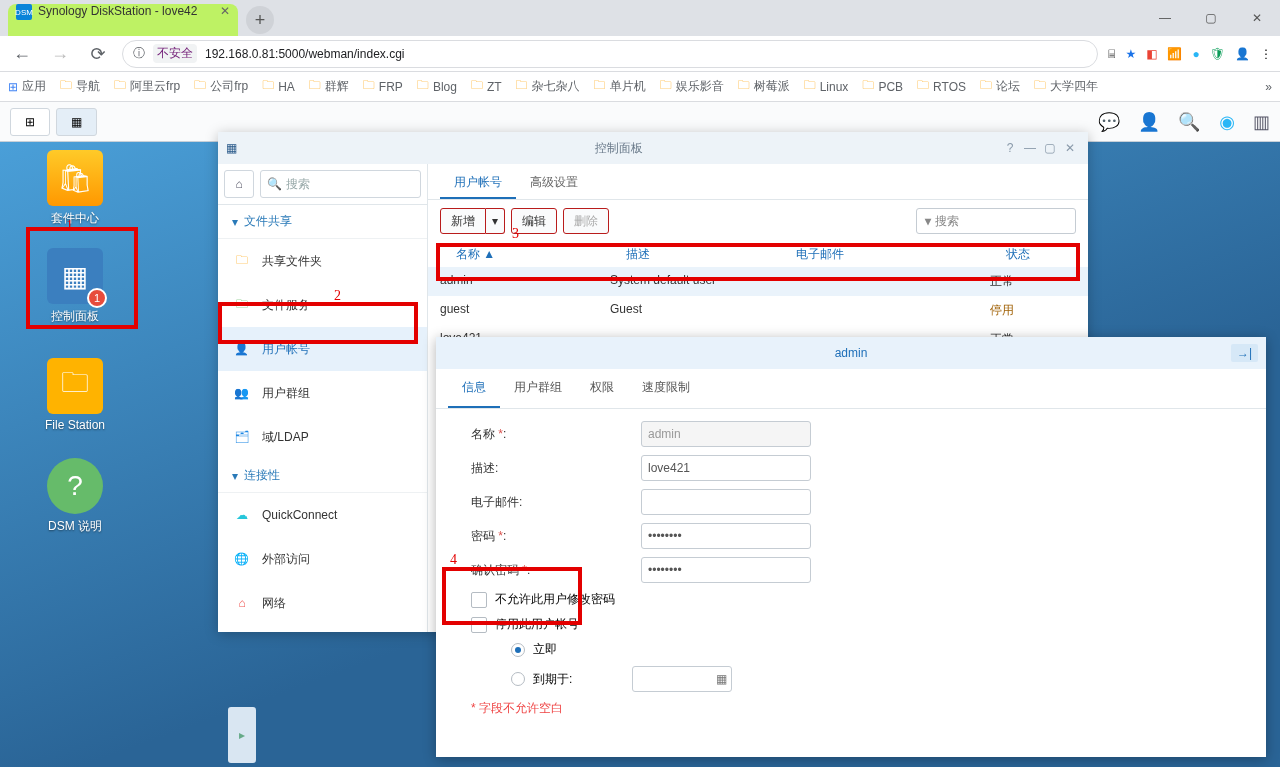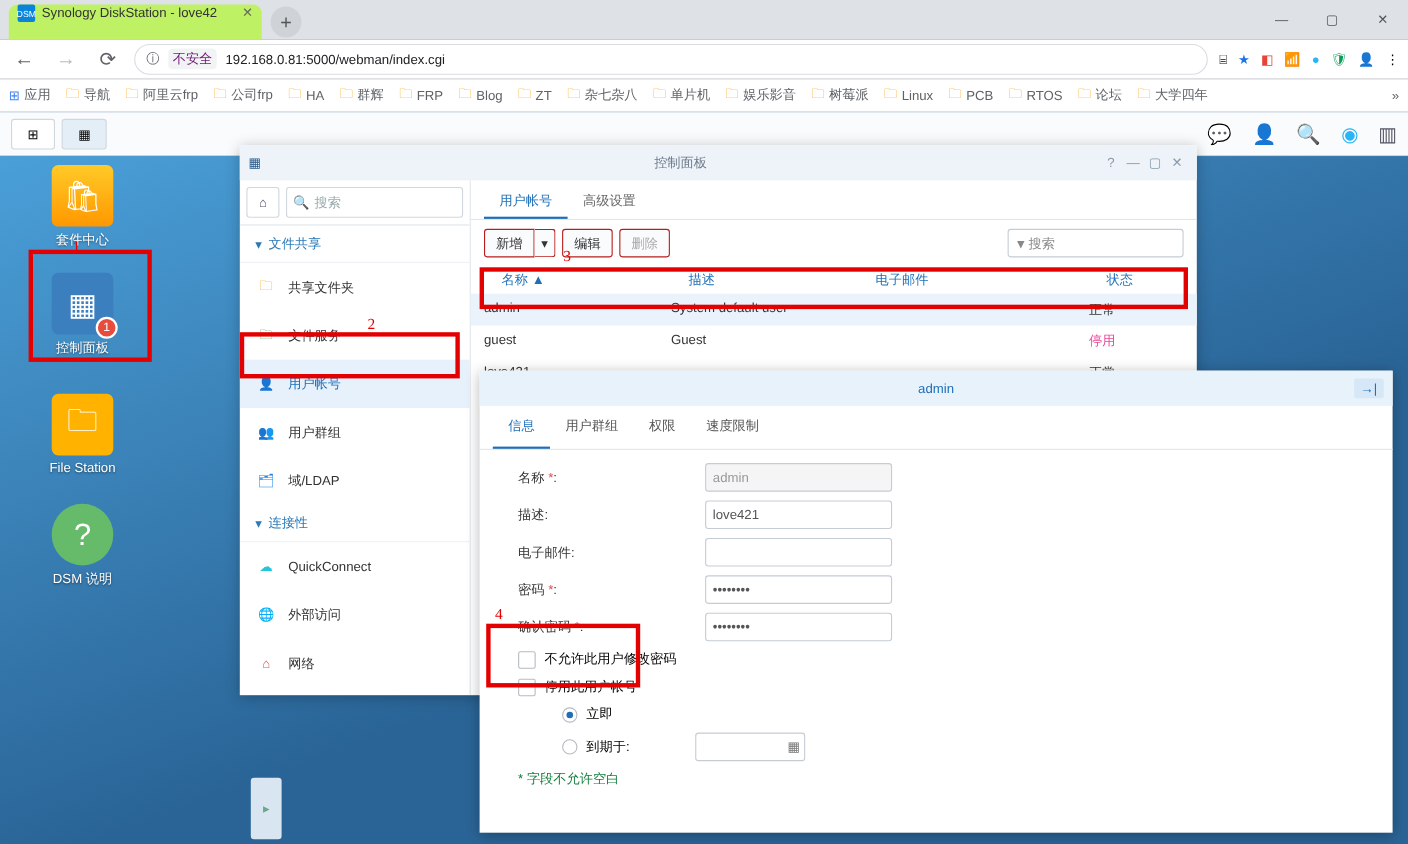--- a/index.html
+++ b/index.html
@@ -66,41 +66,41 @@
 .btn.disabled{color:#aaa}
 .btn-split{display:flex}
 .btn-split .main{border-radius:3px 0 0 3px}
 .btn-split .drop{border-radius:0 3px 3px 0;border-left:none;padding:0 6px}
 .tool-search{margin-left:auto;height:26px;border:1px solid #c5ccd3;border-radius:3px;padding:0 8px;display:flex;align-items:center;gap:4px;color:#888;width:160px}
 
 .cp-thead{display:flex;padding:0 12px;color:#1e6fb8;font-size:12px}
 .cp-thead div{padding:4px 16px}
 .col-name{width:170px}.col-desc{width:170px}.col-mail{width:210px}.col-stat{flex:1}
 .cp-row{display:flex;padding:6px 12px;color:#333}
-.cp-row .col-stat.red{color:#ec4899}
+.cp-row .col-stat.red{color:#a16207}
 .cp-row.sel{background:#eaf3fb}
 
 
 .admwin{position:absolute;left:436px;top:337px;width:830px;height:420px;background:#fff;box-shadow:0 2px 12px rgba(0,0,0,.3);display:flex;flex-direction:column}
 .admwin .tbar{height:32px;background:#e8f2fb;display:flex;align-items:center;justify-content:center;color:#1e6fb8;position:relative}
 .admwin .tbar .collapse{position:absolute;right:8px;color:#1e6fb8;background:#d6e8f7;padding:2px 6px;border-radius:2px}
 .adm-tabs{display:flex;padding:0 12px;border-bottom:1px solid #e0e6ea}
 .adm-tab{padding:10px 14px;color:#555;cursor:pointer}
 .adm-tab.active{color:#1e6fb8;border-bottom:2px solid #1e6fb8}
 .adm-form{padding:12px 35px}
 .frow{display:flex;align-items:center;margin-bottom:8px}
 .frow .lab{width:170px;color:#333}
 .frow .req{color:#d9534f}
 .frow input[type=text],.frow input[type=password]{width:170px;height:26px;border:1px solid #c5ccd3;border-radius:3px;padding:0 6px;color:#555}
 .frow input[disabled]{background:#f5f5f5;color:#999}
 .chk{width:16px;height:16px;border:1px solid #b5bcc3;border-radius:2px;margin-right:8px}
 .radio{width:14px;height:14px;border:1px solid #b5bcc3;border-radius:50%;margin-right:8px;display:flex;align-items:center;justify-content:center}
 .radio.on::after{content:"";width:6px;height:6px;border-radius:50%;background:#1e6fb8}
 .datebox{width:100px;height:26px;border:1px solid #c5ccd3;border-radius:3px;display:flex;align-items:center;justify-content:flex-end;padding:0 4px;color:#777}
-.note{color:#15803d;margin-top:2px}
+.note{color:#ef4444;margin-top:2px}
 
 .annot{position:absolute;color:#e30000;font-size:14px;font-family:serif}
 
 .show-button{position:absolute;left:228px;bottom:4px;background:#d9e6f2;width:28px;height:56px;border-radius:3px;display:flex;align-items:center;justify-content:center;color:#6a8}
 </style>
 </head>
 <body>
 
 <div class="browser-top">
   <div class="tab">

